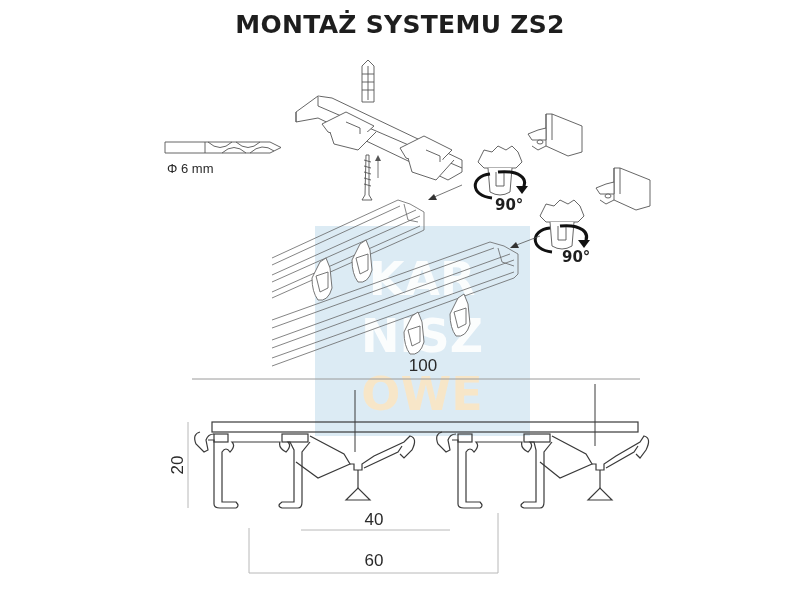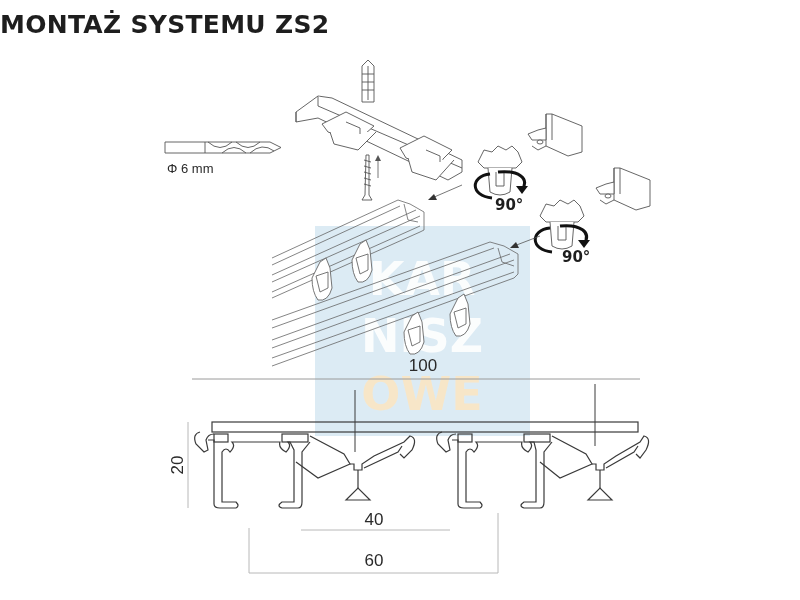--- a/index.html
+++ b/index.html
@@ -1,18 +1,18 @@
 <!DOCTYPE html>
 <html><head>
   <meta charset="utf-8">
   <style>
     html, body { margin: 0; padding: 0; background: #ffffff; }
     body { width: 800px; height: 600px; position: relative; overflow: hidden; font-family: "Liberation Sans", sans-serif; }
     .title {
-      position: absolute; left: 0; top: 10px; width: 800px; 
+      position: absolute; left: 0; top: 10px; width: 800px; text-align: center;
       font-family: "DejaVu Sans", sans-serif; font-weight: bold; font-size: 25px;
       color: #1e1e1e; letter-spacing: 0.3px;
     }
     svg.drawing { position: absolute; left: 0; top: 0; }
     .lbl { font-family: "Liberation Sans", sans-serif; fill: #2a2a2a; }
     .rot { font-family: "DejaVu Sans", sans-serif; font-weight: bold; fill: #1e1e1e; }
     .wm-text { font-family: "DejaVu Sans", sans-serif; font-weight: bold; }
   </style>
 </head>
 <body>

